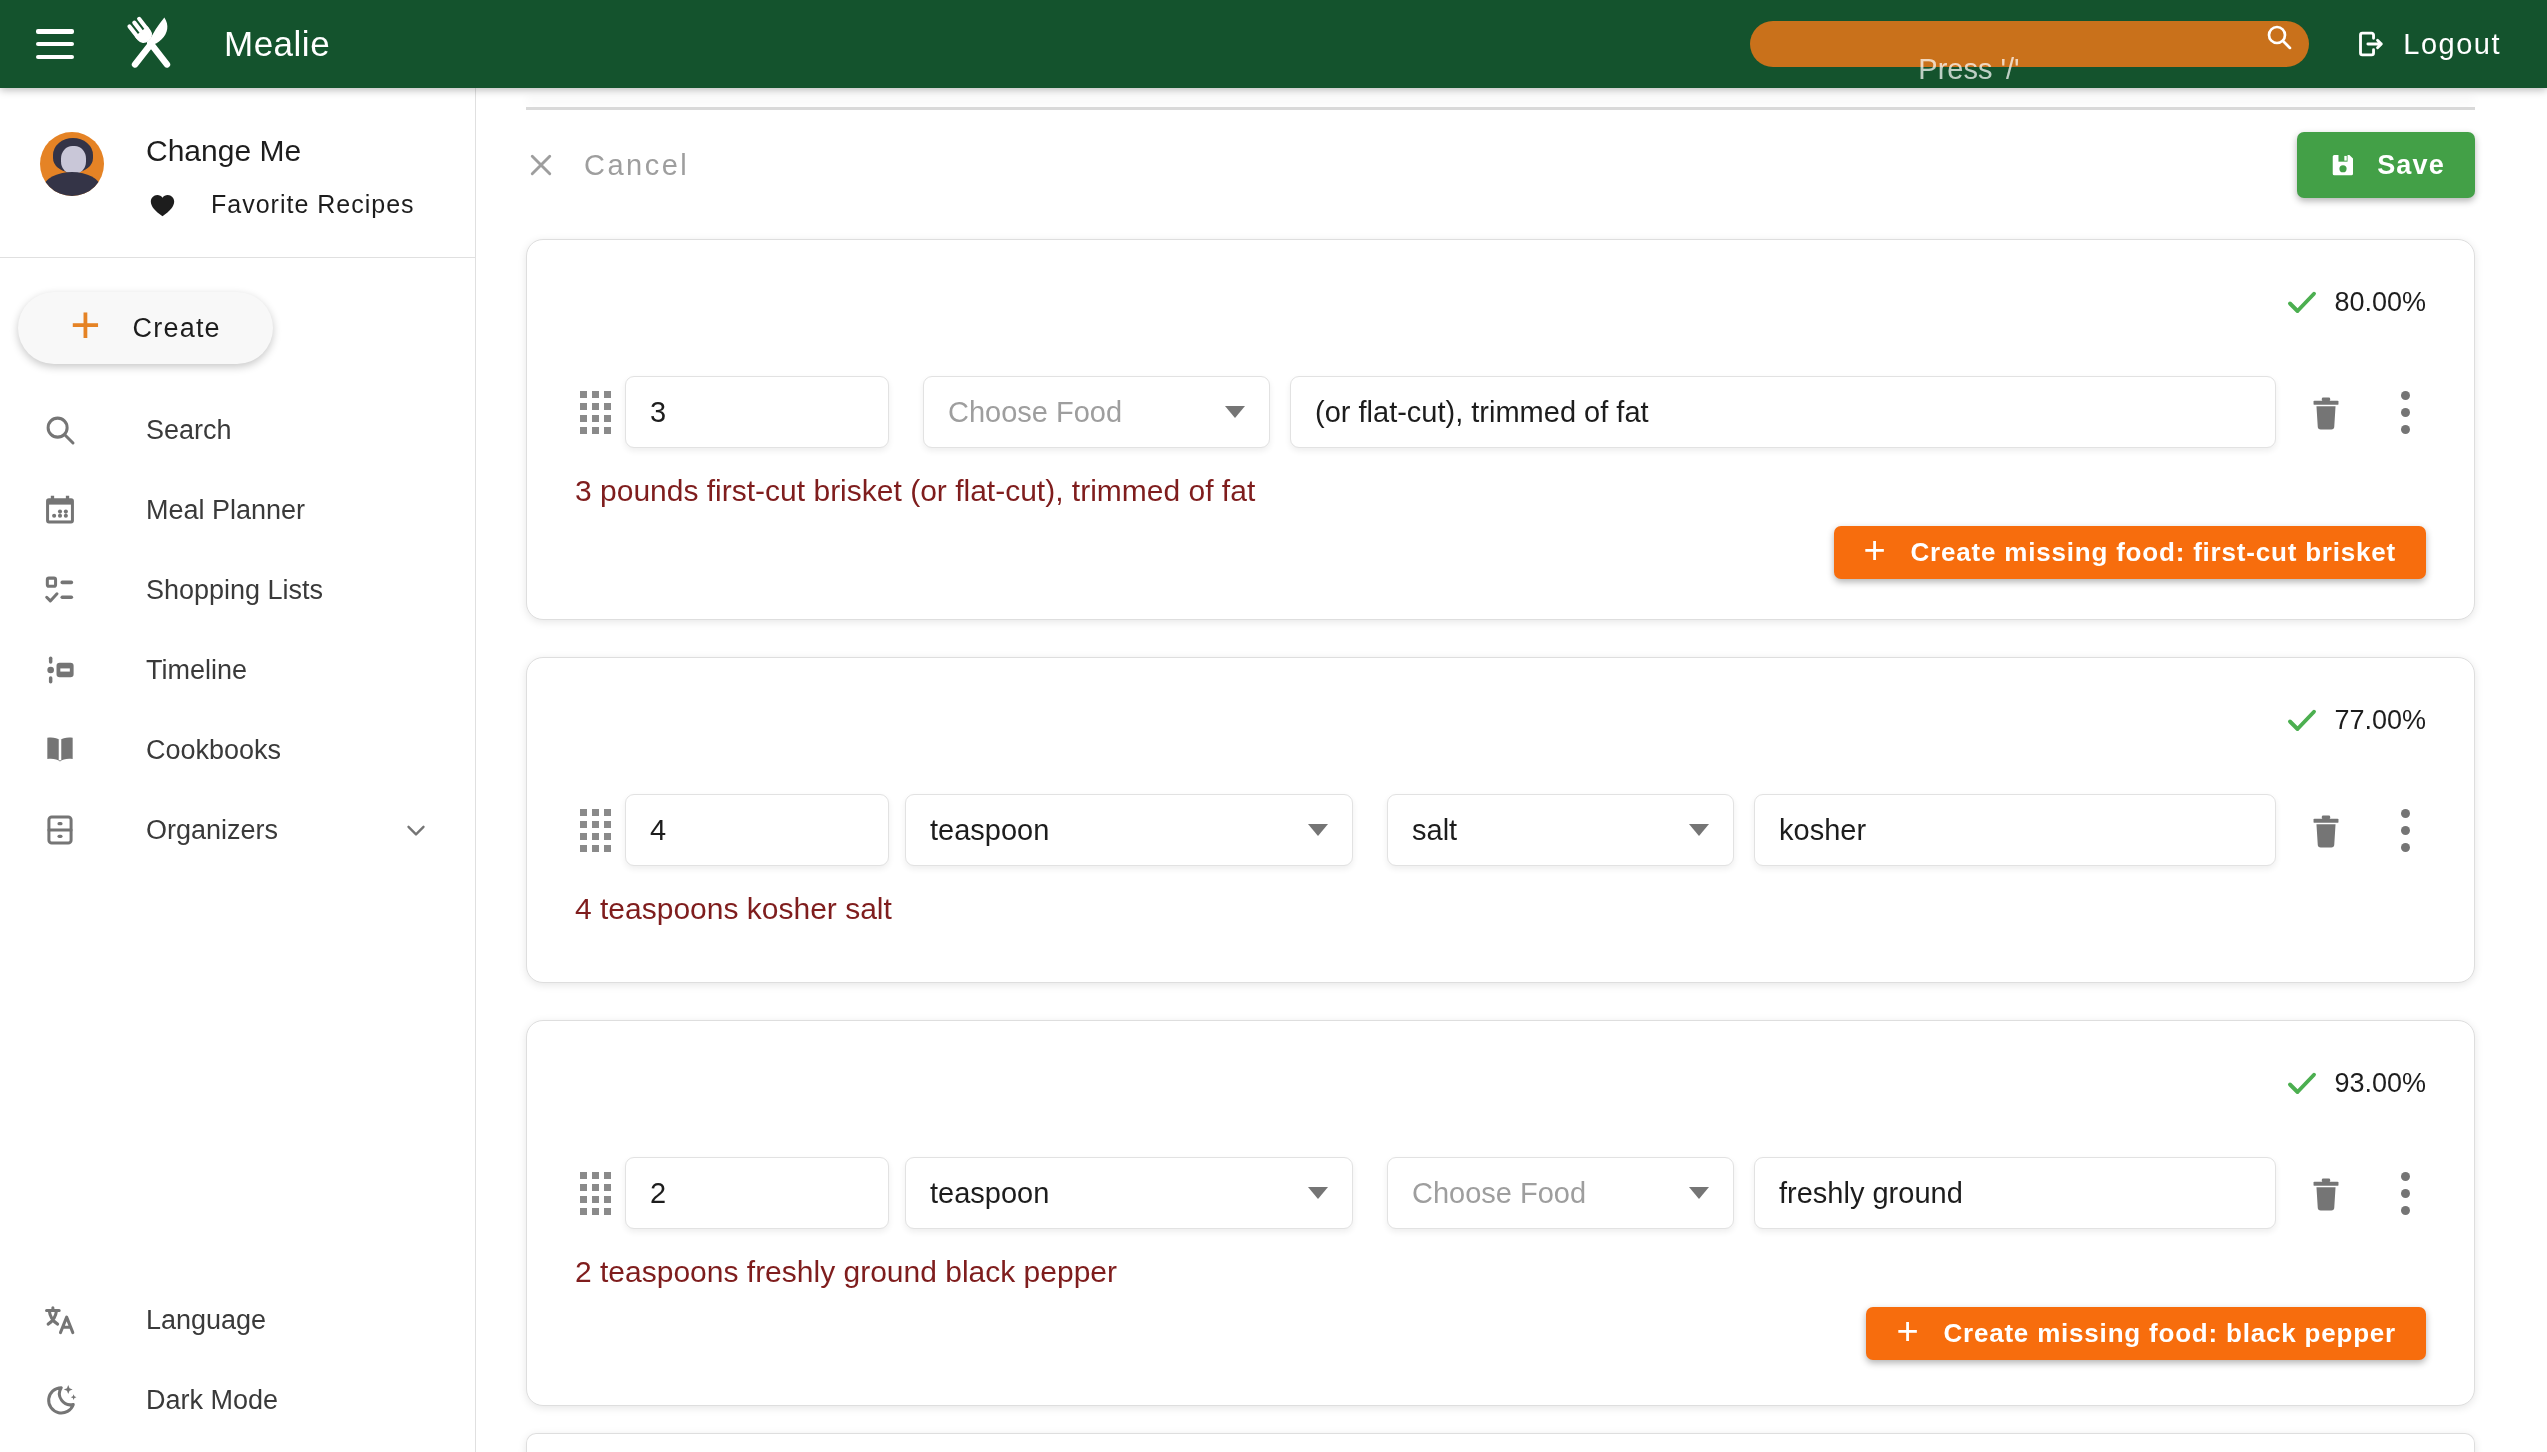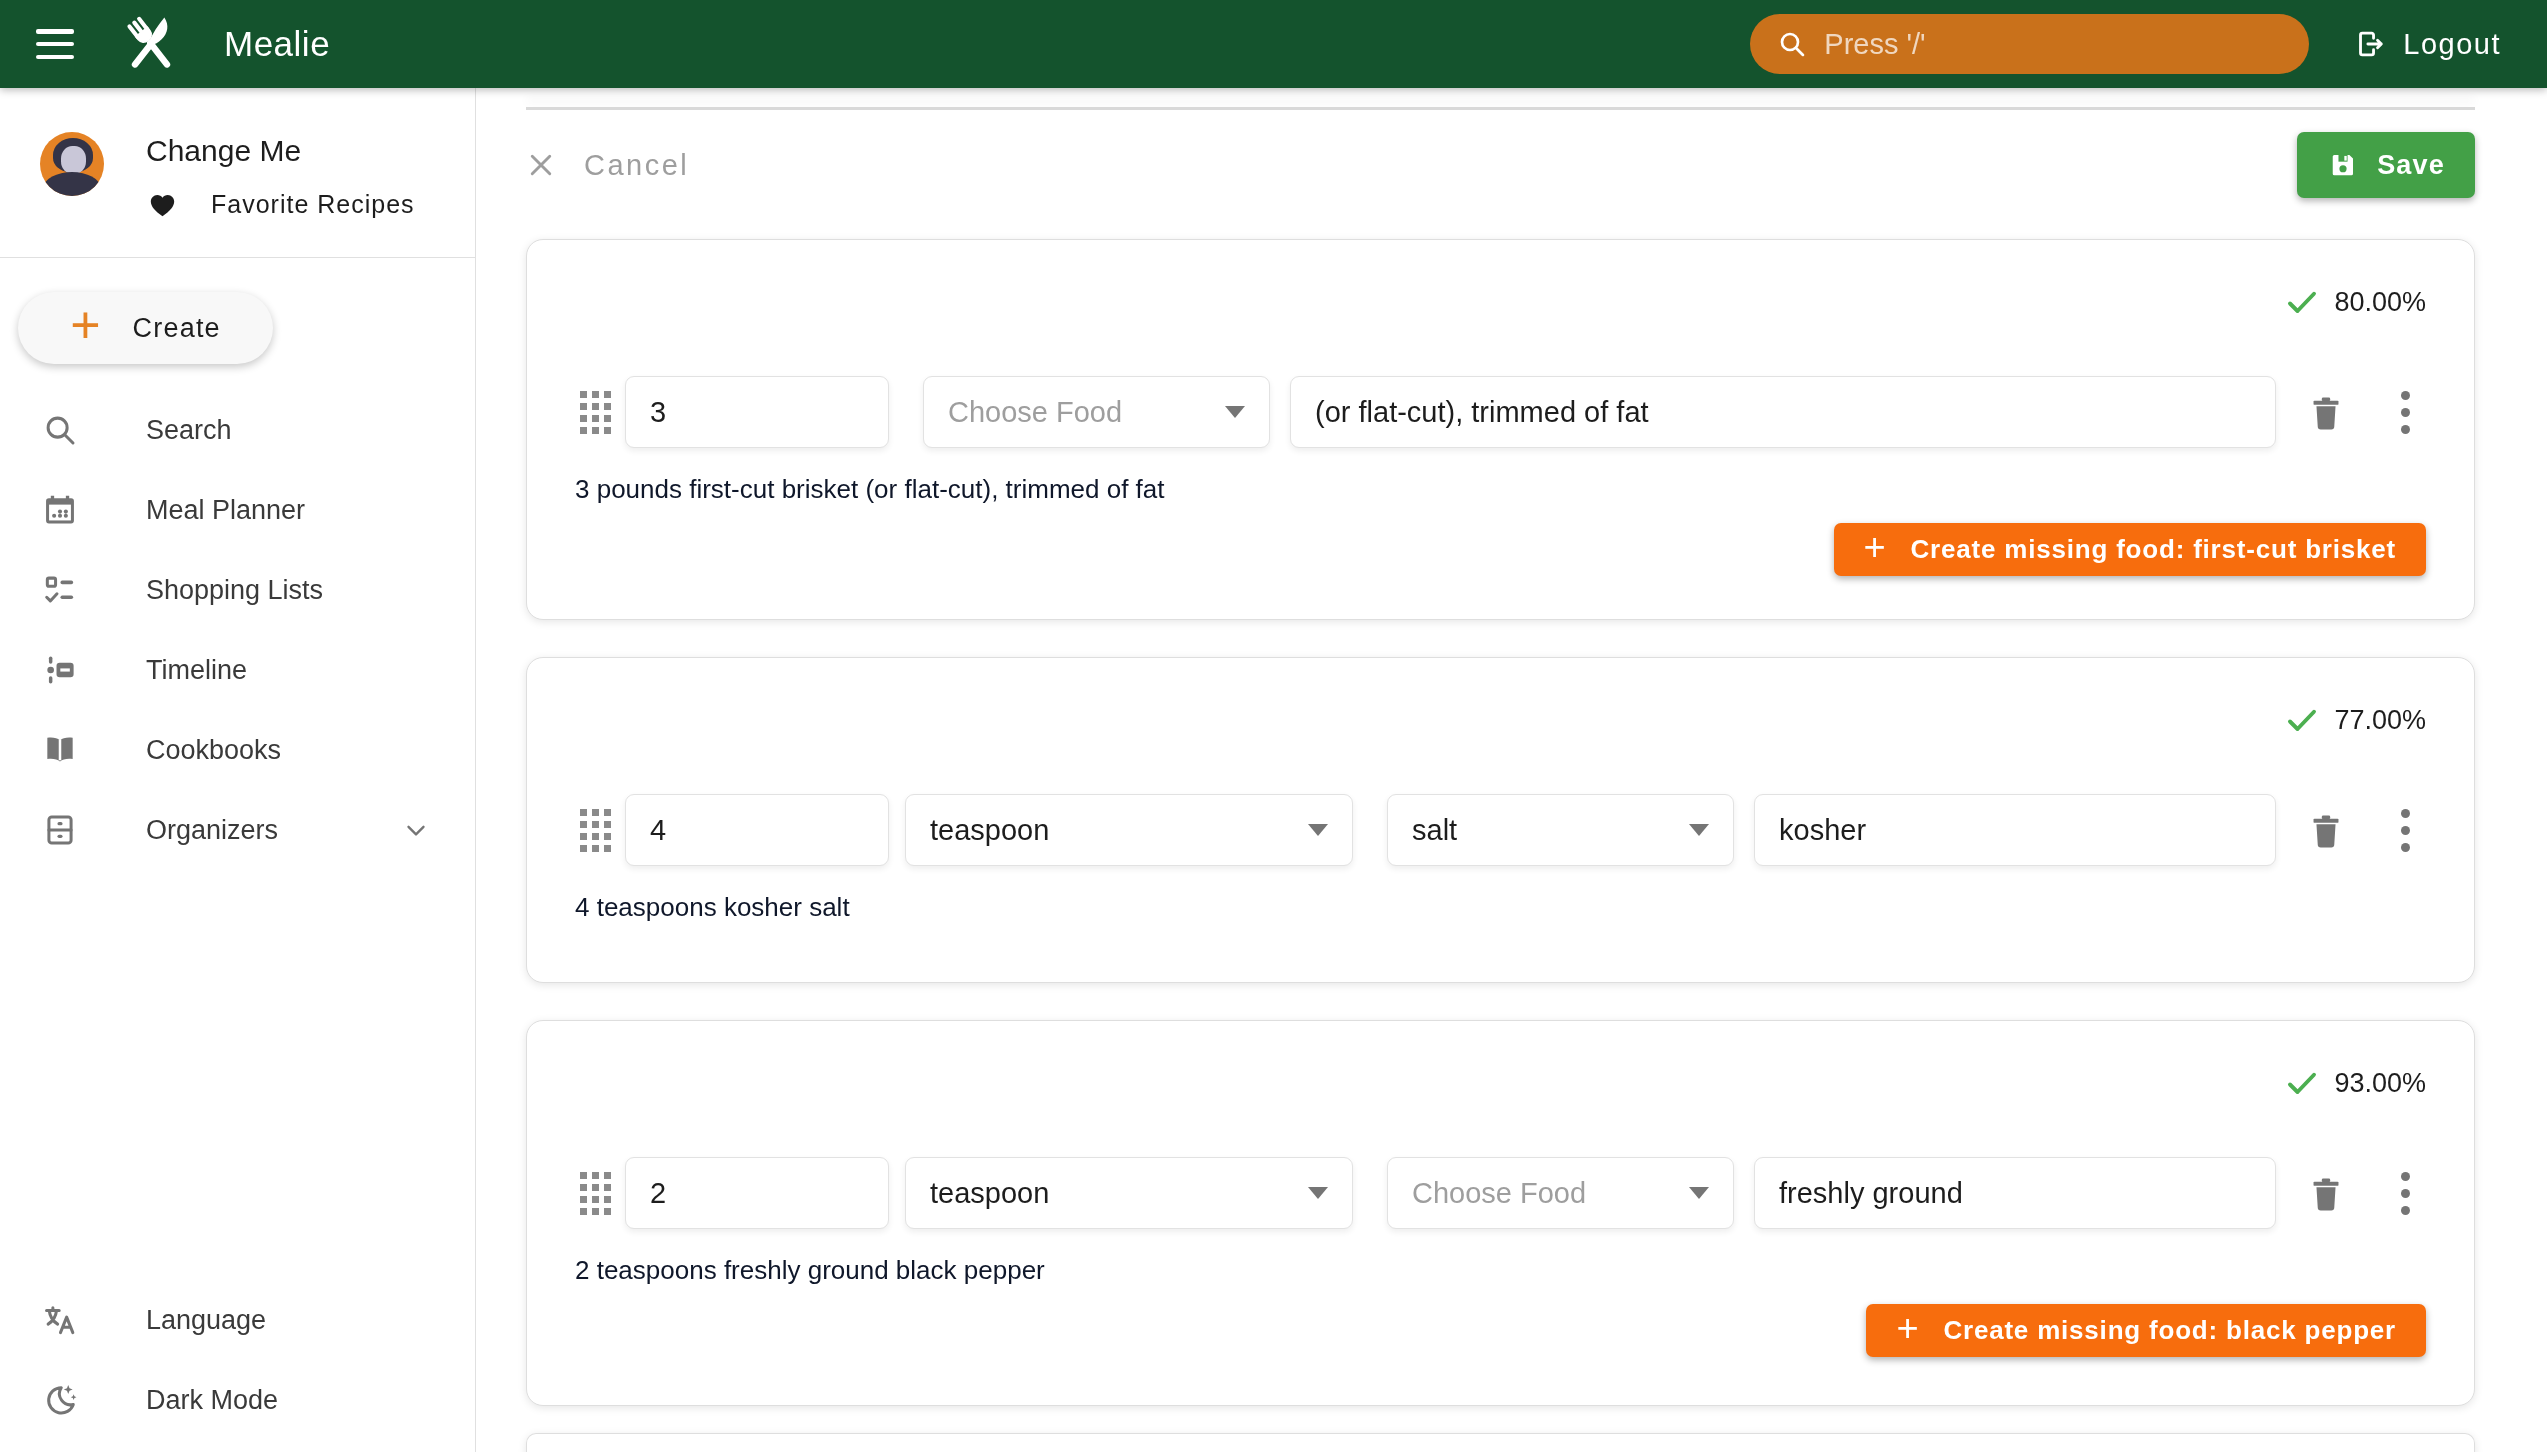--- a/index.html
+++ b/index.html
@@ -8,22 +8,22 @@
 
   
   .header { position:absolute; top:0; left:0; right:0; height:88px; background:#14532d;
     display:flex; align-items:center; padding:0 36px 0 36px; z-index:20;
     box-shadow:0 2px 8px rgba(0,0,0,.28); }
   .hamburger { width:38px; height:30px; display:flex; flex-direction:column; justify-content:space-between; cursor:pointer; }
   .hamburger span { display:block; height:4.5px; background:#fff; border-radius:2px; }
   .logo { width:70px; height:70px; margin-left:42px; }
   .app-title { color:#fff; font-size:35px; font-weight:500; letter-spacing:0.5px; margin-left:38px; }
   .header-spacer { flex:1; }
-  .search-pill { width:559px; height:60px; background:#C9711B; border-radius:30px;
-    display:flex; align-items:center; padding:0 14px 0 26px; }
+  .search-pill { width:559px; height:46px; background:#C9711B; border-radius:30px;
+    display:flex; align-items:flex-end; padding:0 14px 0 26px;flex-direction:column; }
   .search-pill svg { width:32px; height:32px; flex:none; }
   .search-pill input { flex:1; margin-left:16px; background:transparent; border:none; outline:none;
     font-size:29px; color:#fff; font-family:inherit; }
   .search-pill input::placeholder { color:rgba(255,255,255,.72); }
   .logout-btn { display:flex; align-items:center; margin-left:34px; height:64px; padding:0 10px;
     color:#fff; font-size:29px; font-weight:500; letter-spacing:1.5px; cursor:pointer; border-radius:6px; }
   .logout-btn svg { width:34px; height:34px; margin-right:16px; }
 
   
   .sidebar { position:absolute; top:88px; left:0; bottom:0; width:476px; background:#fff;
@@ -89,21 +89,21 @@
   .f-food { width:347px; margin-left:34px; flex:none; justify-content:space-between; cursor:pointer; }
   .f-note { flex:1; margin-left:20px; }
   .muted { color:#9E9E9E; }
   .tri { width:0; height:0; border-left:10px solid transparent; border-right:10px solid transparent;
     border-top:12px solid #757575; flex:none; }
   .trash-btn { width:44px; height:48px; margin-left:28px; flex:none; cursor:pointer; }
   .trash-btn svg { width:44px; height:48px; }
   .kebab { width:30px; margin-left:42px; margin-right:6px; display:flex; flex-direction:column;
     align-items:center; gap:8px; cursor:pointer; flex:none; }
   .kebab i { width:9px; height:9px; border-radius:50%; background:#757575; }
-  .orig-text { margin-top:26px; font-size:26px; color:#0f172a; }
+  .orig-text { margin-top:26px; font-size:30px; color:#7f1d1d; }
   .cm-row { display:flex; justify-content:flex-end; margin-top:18px; }
   .create-missing { height:53px; background:#F76D0D; border-radius:7px; color:#fff;
     display:flex; align-items:center; padding:0 30px; font-size:26px; font-weight:600;
     letter-spacing:0.8px; cursor:pointer; box-shadow:0 3px 7px rgba(0,0,0,.3); }
   .create-missing .p { font-size:38px; font-weight:400; margin-right:24px; margin-top:-4px; }
 
   .stroke-g { stroke:#757575; stroke-width:1.9; fill:none; stroke-linecap:round; stroke-linejoin:round; }
   .stroke-w { stroke:#fff; stroke-width:2; fill:none; stroke-linecap:round; stroke-linejoin:round; }
 </style>
 </head>

